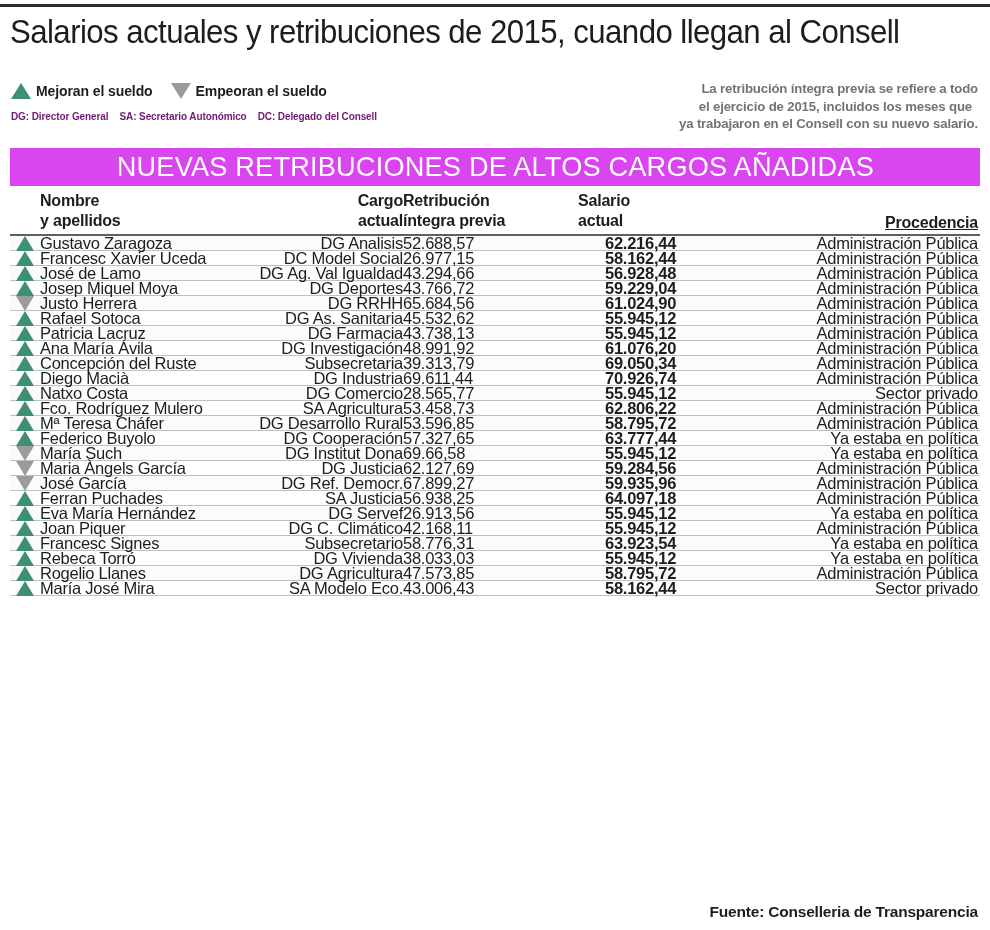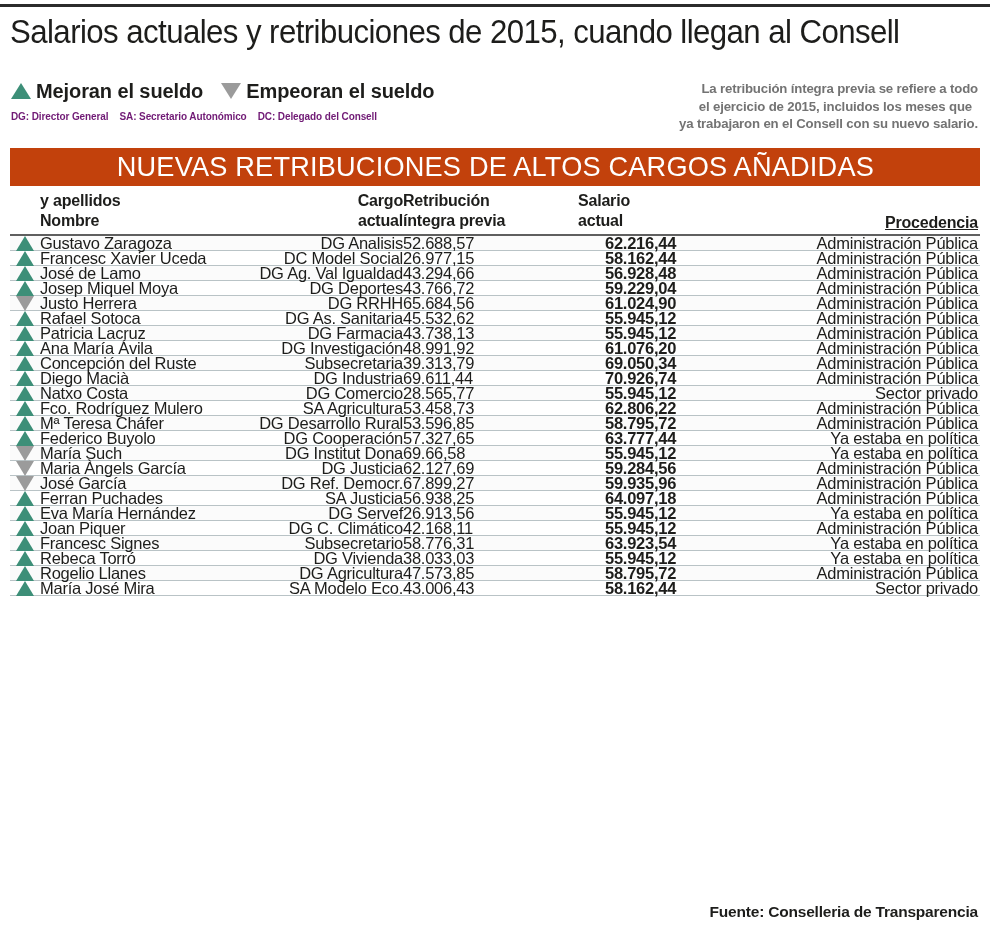--- a/index.html
+++ b/index.html
@@ -61,21 +61,21 @@
     display: flex;
     align-items: center;
     height: 22px;
   }
   .legend-item {
     display: flex;
     align-items: center;
   }
   .legend-item + .legend-item { margin-left: 18px; }
   .legend-label {
-    font-size: 20px;
+    font-size: 14px;
     font-weight: 600;
     color: #1d1d1b;
     margin-left: 5px;
     letter-spacing: -0.1px;
   }
   .tri-up {
     width: 0; height: 0;
     border-left: 10px solid transparent;
     border-right: 10px solid transparent;
     border-bottom: 16px solid #3d8f78;
@@ -112,21 +112,21 @@
   .note .l { display: block; }
   .note .l2 { padding-right: 6px; }
 
   
   .banner {
     position: absolute;
     top: 148px;
     left: 10px;
     width: 970px;
     height: 38px;
-    background: #c2410c;
+    background: #d946ef;
     display: flex;
     align-items: center;
     justify-content: center;
   }
   .banner-text {
     font-family: "Liberation Sans Narrow", "Liberation Sans", sans-serif;
     color: #ffffff;
     font-size: 28px;
     font-weight: 400;
     letter-spacing: 0.2px;
@@ -243,22 +243,22 @@
 
   <div class="banner">
     <span class="banner-text">NUEVAS RETRIBUCIONES DE ALTOS CARGOS AÑADIDAS</span>
   </div>
 
   <div class="table">
 
     <div class="row head-row">
       <div class="c-icon"></div>
       <div class="c-name head-cell">
+        <span class="l">Nombre</span>
         <span class="l">y apellidos</span>
-        <span class="l">Nombre</span>
       </div>
       <div class="c-cargo head-cell">
         <span class="l">Cargo</span>
         <span class="l">actual</span>
       </div>
       <div class="c-prev head-cell">
         <span class="l">Retribución</span>
         <span class="l">íntegra previa</span>
       </div>
       <div class="c-sal head-cell">

